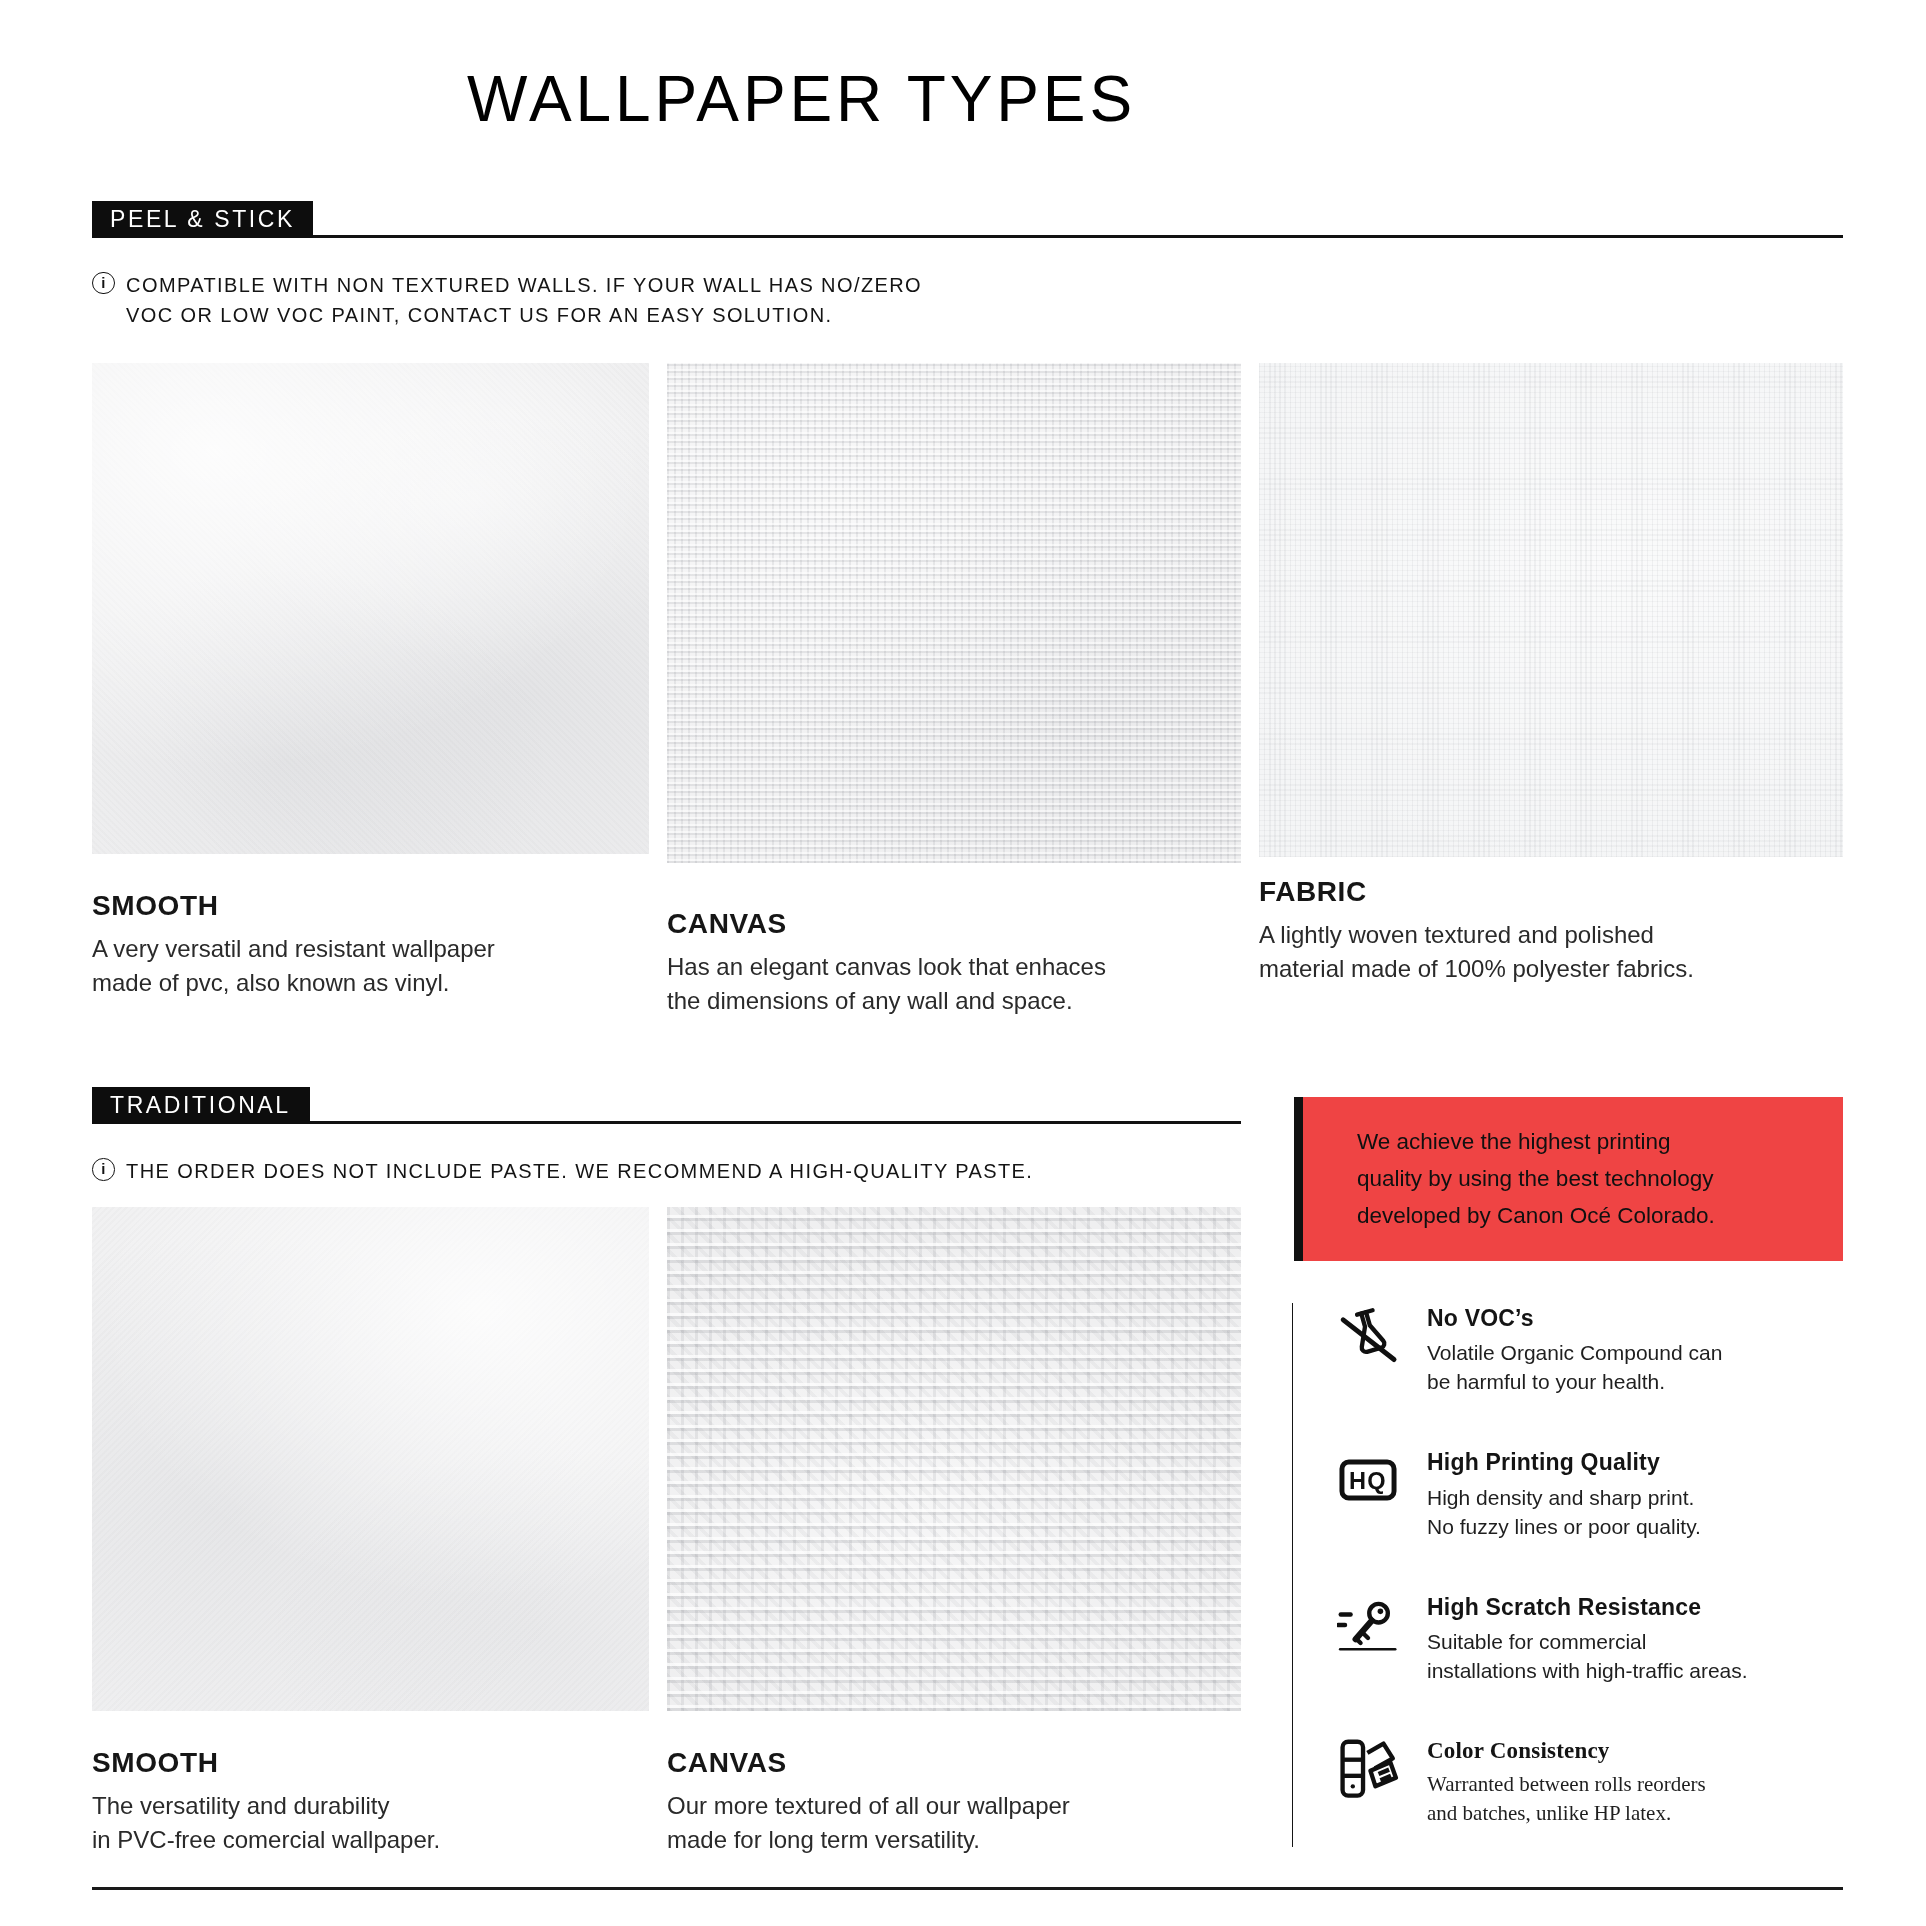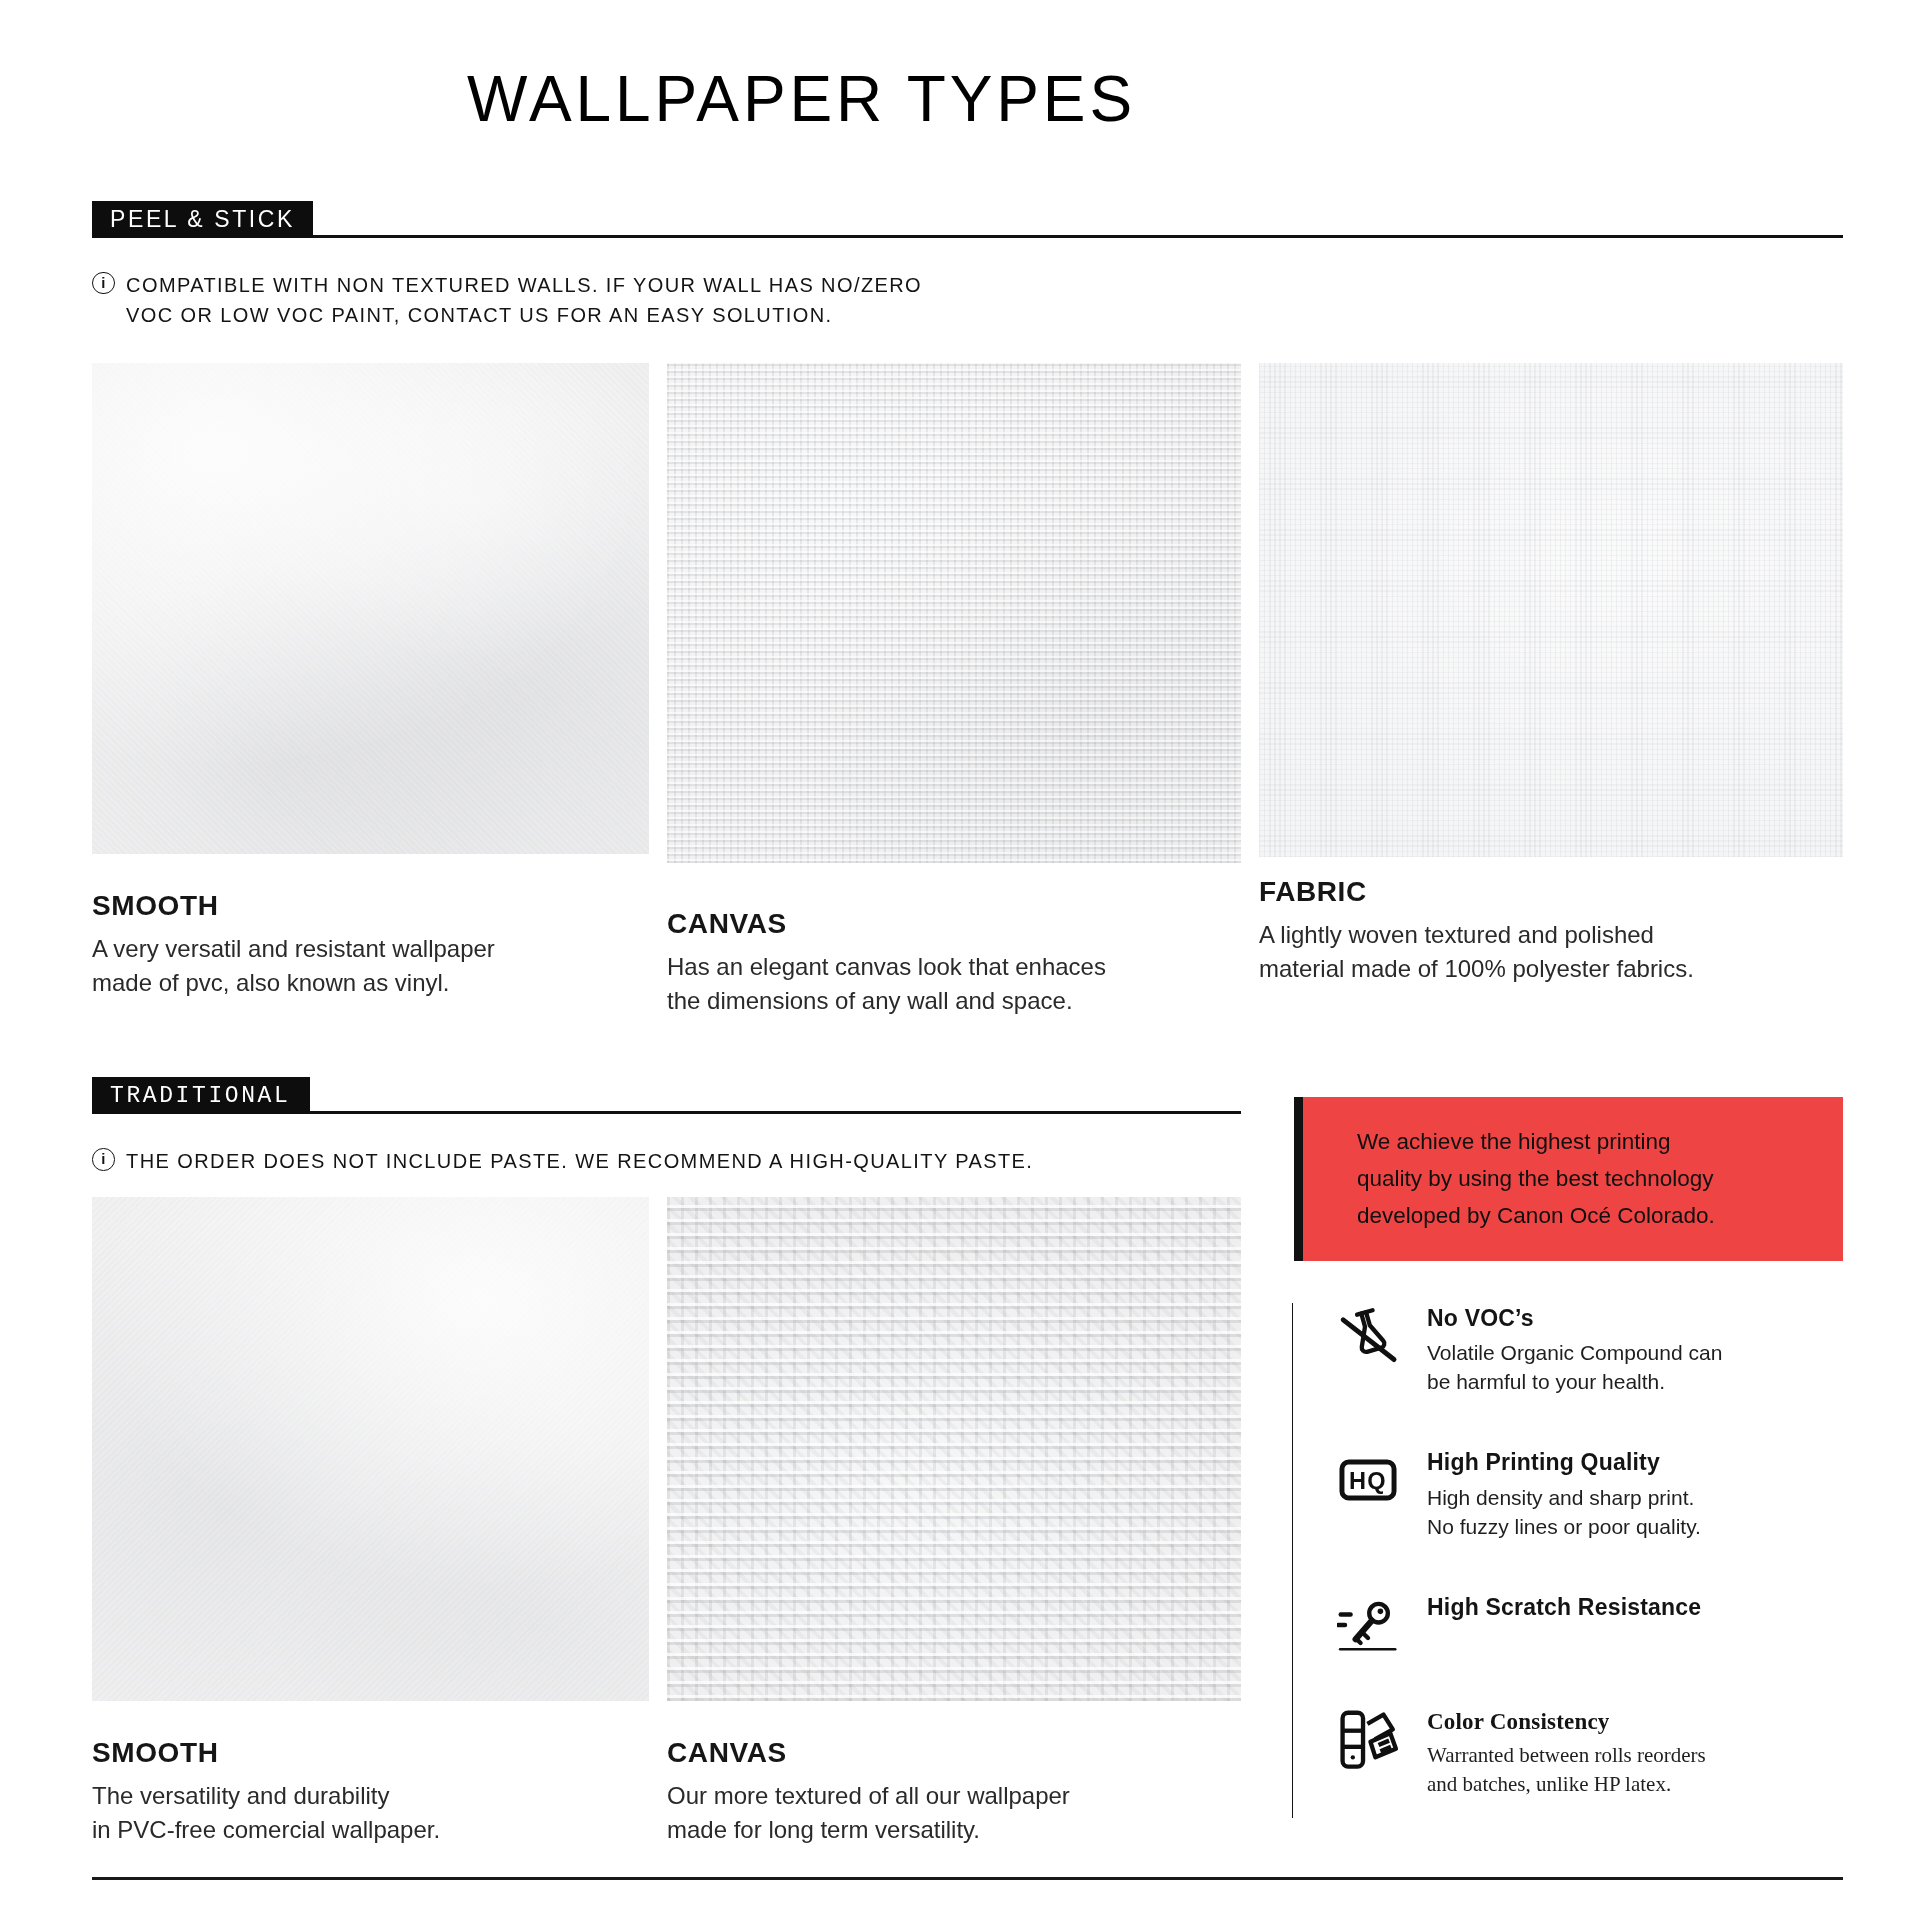--- a/index.html
+++ b/index.html
@@ -11,21 +11,21 @@
 
   
   .title-wrap{width:1419px;text-align:center;}
   h1.title{
     margin:0;font-size:64px;font-weight:400;letter-spacing:3.9px;
     color:#000000;line-height:1.25;
   }
 
   
   .head{display:flex;align-items:flex-end;margin-top:62px;}
-  .head.trad{margin-top:4px;font-family:Liberation Mono, monospace;}
+  .head.trad{margin-top:14px;}
   .badge{
     background:#0d0d0d;color:#fff;height:37px;min-width:218px;box-sizing:border-box;
     display:flex;align-items:center;padding:0 18px;
     font-size:23px;font-weight:500;letter-spacing:2.6px;white-space:nowrap;
   }
   .head .rule{flex:1;height:3.2px;background:#111;}
 
   
   .note{display:flex;gap:11.6px;margin-top:32px;color:#141414;}
   .note .txt{font-size:20px;letter-spacing:1.4px;line-height:1.5;}
@@ -260,20 +260,24 @@
               <path d="M56 43 L30 73" stroke-width="10"></path>
               <path d="M41 62 l9 9"></path>
               <path d="M31 72 l7 7"></path>
               <path d="M6 33 h16"></path>
               <path d="M2 50 h11"></path>
               <path d="M5 89 h89" stroke-width="4"></path>
             </svg>
           </div>
           <div class="f-text">
             <div class="f-title">High Scratch Resistance</div>
+            <div class="f-desc">
+              <span>Suitable for commercial</span>
+              <span>installations with high-traffic areas.</span>
+            </div>
           </div>
         </div>
 
         <div class="feature">
           <div class="f-icon">
             <svg viewBox="0 0 100 100" fill="none" stroke="#101010" stroke-width="7" stroke-linejoin="round">
               <rect x="9" y="6" width="33" height="87" rx="9"></rect>
               <path d="M9 35 h33"></path>
               <path d="M9 61 h33"></path>
               <circle cx="25.5" cy="78" r="3.5" fill="#101010" stroke="none"></circle>

